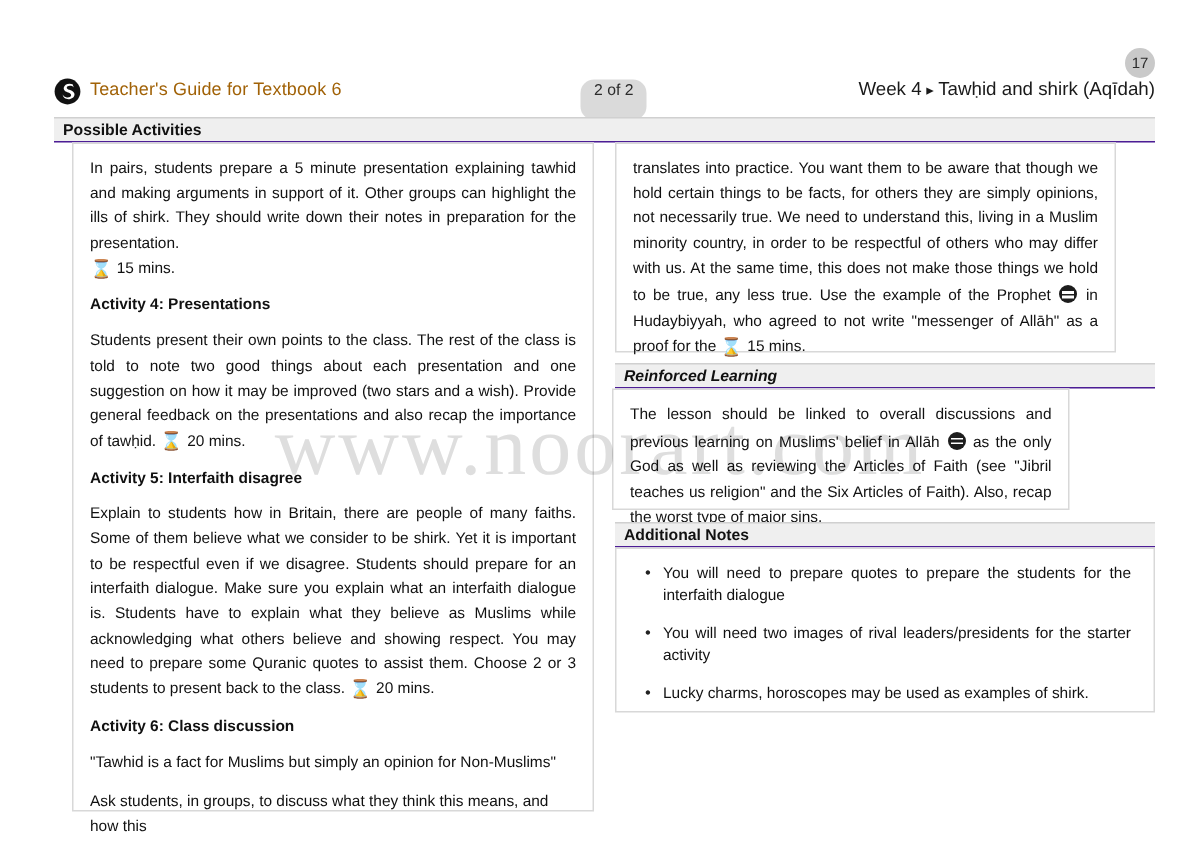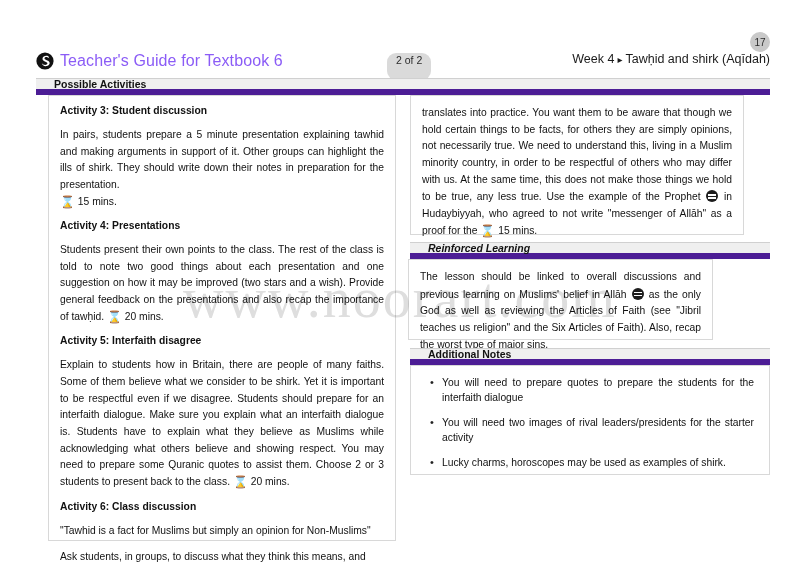--- a/index.html
+++ b/index.html
@@ -22,22 +22,22 @@
     position:absolute;
     left:36px;top:50px;width:734px;height:26px;
   }
   .logo-wrap{
     position:absolute;left:0;top:2px;
     width:18px;height:18px;
   }
   .logo-wrap svg{display:block;}
   .book-title{
     position:absolute;left:24px;top:2px;
-    font-size:16px;letter-spacing:.1px;
-    color:#8b5cf6;white-space:nowrap;
+    font-size:12px;letter-spacing:.1px;
+    color:#a16207;white-space:nowrap;
   }
   .pill{
     position:absolute;left:351px;top:3px;
     background:#dadada;color:#2b2b2b;
     border-radius:9px;
     font-size:10.5px;
     padding:2px 9px 13px;
     line-height:1.1;
     white-space:nowrap;
   }
@@ -55,26 +55,26 @@
   .week-line .wk{font-weight:normal;}
   .week-line .arrow{margin:0 3px;font-size:10px;}
   .week-line .topic{font-weight:normal;}
   .week-line .paren{font-weight:normal;}
 
   
   .band{
     position:absolute;
     background:#efefef;
     border-top:1px solid #d0d0d0;
-    border-bottom:6px solid #4c1d95;
+    border-bottom:1px solid #4c1d95;
     font-weight:bold;
     font-size:10.5px;
     color:#111;
     display:flex;align-items:center;
-    padding-left:18px;
+    padding-left:6px;
     box-sizing:border-box;
   }
   #band-possible{left:36px;top:78px;width:734px;height:17px;}
   #band-reinforced{left:410px;top:242px;width:360px;height:17px;font-style:italic;}
   #band-additional{left:410px;top:348px;width:360px;height:17px;}
 
   
   .box{
     position:absolute;
     border:1px solid #d8d8d8;
@@ -210,21 +210,20 @@
     <span class="week-line">
       <span class="wk">Week 4</span><span class="arrow">▸</span><span class="topic">Tawḥid and shirk</span> <span class="paren">(Aqīdah)</span>
     </span>
   </div>
 
   <div class="band" id="band-possible">Possible Activities</div>
 
   <div class="box" id="box-left">
     <div class="inner">
 
-      <h3 class="act">Activity 3: Student discussion</h3>
       <p class="body"><span>In pairs, students prepare a 5 minute presentation explaining tawhid and making arguments in support of it. Other groups can highlight the ills of shirk. They should write down their notes in preparation for the presentation.</span><br><span class="hg">⌛</span> <span>15 mins.</span></p>
 
       <h3 class="act">Activity 4: Presentations</h3>
       <p class="body"><span>Students present their own points to the class. The rest of the class is told to note two good things about each presentation and one suggestion on how it may be improved (two stars and a wish). Provide general feedback on the presentations and also recap the importance of tawḥid.</span> <span class="hg">⌛</span> <span>20 mins.</span></p>
 
       <h3 class="act">Activity 5: Interfaith disagree</h3>
       <p class="body"><span>Explain to students how in Britain, there are people of many faiths. Some of them believe what we consider to be shirk. Yet it is important to be respectful even if we disagree. Students should prepare for an interfaith dialogue. Make sure you explain what an interfaith dialogue is. Students have to explain what they believe as Muslims while acknowledging what others believe and showing respect. You may need to prepare some Quranic quotes to assist them. Choose 2 or 3 students to present back to the class.</span> <span class="hg">⌛</span> <span>20 mins.</span></p>
 
       <h3 class="act">Activity 6: Class discussion</h3>
       <p class="quote">"Tawhid is a fact for Muslims but simply an opinion for Non-Muslims"</p>

